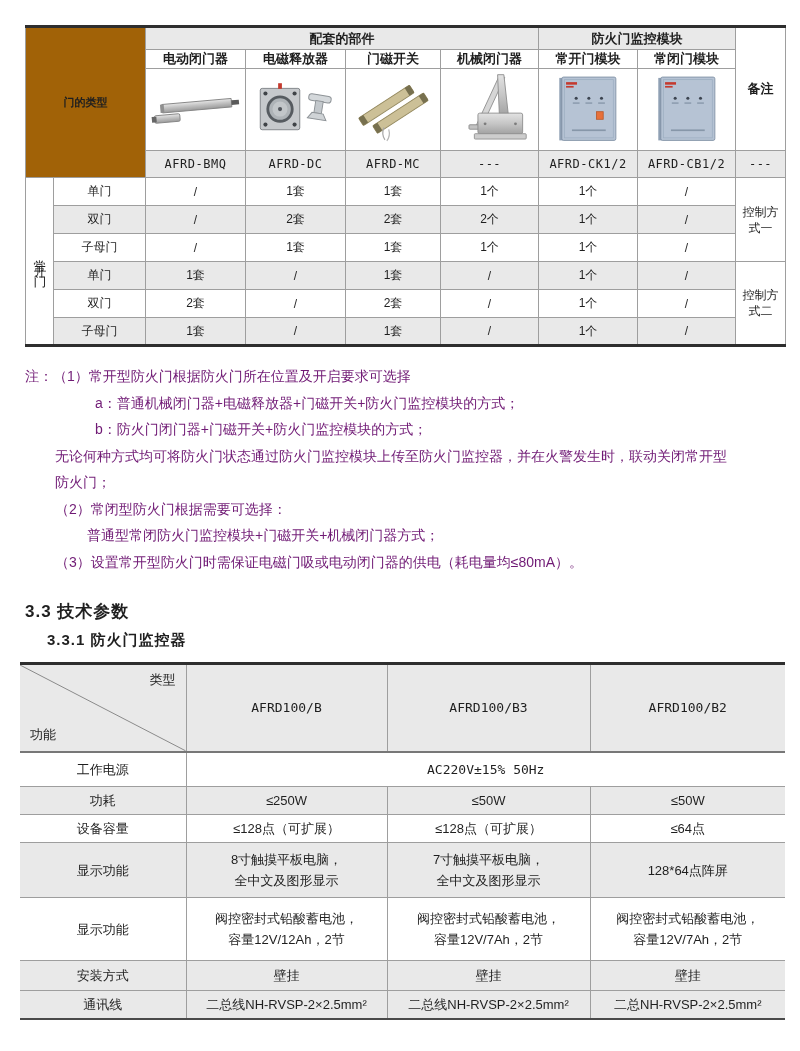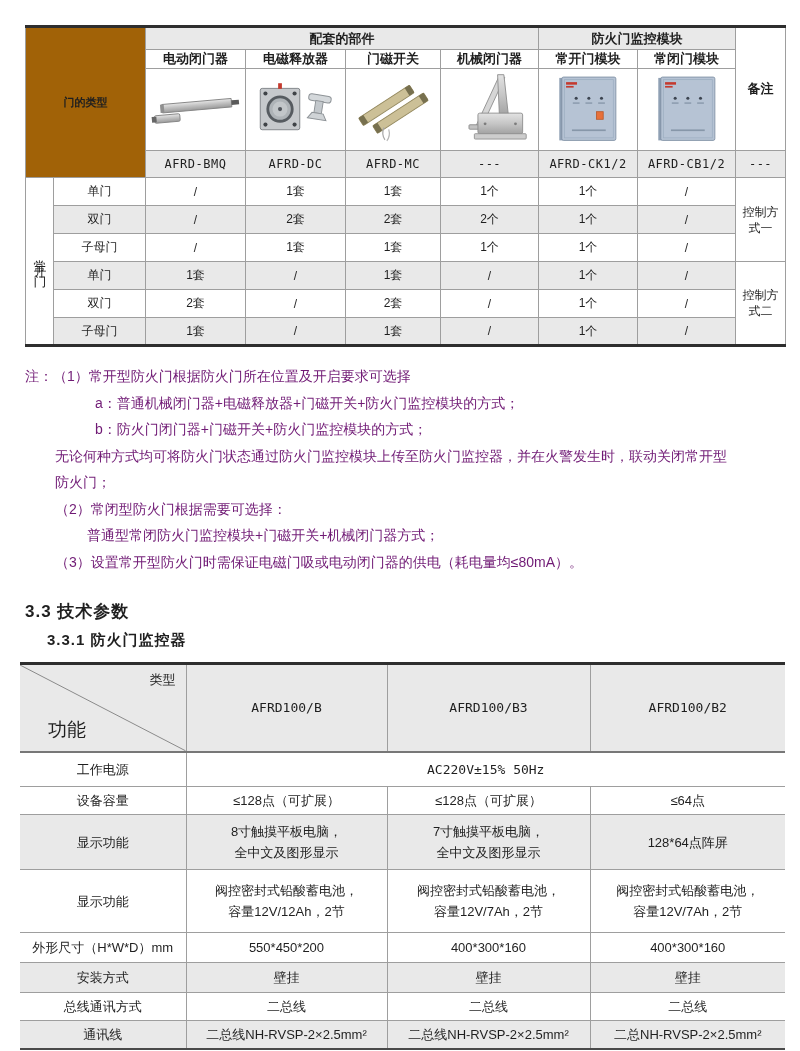--- a/index.html
+++ b/index.html
@@ -35,21 +35,21 @@
   .t2{position:absolute;left:20px;top:662px;width:765px;border-top:3px solid #2e2e2e;border-bottom:2px solid #4a4a4a;}
   .t2 td{border:1px solid #9e9e9e;text-align:center;vertical-align:middle;font-size:13px;padding:2px 8px;white-space:pre-line;line-height:1.65;}
   .t2 td:first-child{border-left:none;}
   .t2 td:last-child{border-right:none;}
   .t2 .gray{background:#e9e9e9;}
   .t2 tr.head td{border-bottom:2px solid #777;height:43px;}
   .t2 .t2model{font-family:"DejaVu Sans Mono","Liberation Mono",monospace;font-size:13px;}
   .t2 .diag{position:relative;padding:0;}
   .t2 .diag svg{position:absolute;inset:0;width:100%;height:100%;}
   .t2 .diag .dtop{position:absolute;top:4px;right:10px;font-size:13px;}
-  .t2 .diag .dbot{position:absolute;bottom:5px;left:28px;font-size:19px;}
+  .t2 .diag .dbot{position:absolute;bottom:5px;left:10px;font-size:13px;}
   .t2 .rowlab{font-size:13px;text-align:center;}
 </style>
 </head>
 <body>
 
 <div class="page">
 
   <table class="t1">
     <colgroup>
       <col style="width:28px">
@@ -284,20 +284,26 @@
       </td>
       <td class="gray t2model">AFRD100/B</td>
       <td class="gray t2model">AFRD100/B3</td>
       <td class="gray t2model">AFRD100/B2</td>
     </tr>
     <tr style="height:35px">
       <td class="rowlab">工作电源</td>
       <td colspan="3" class="t2model">AC220V±15%  50Hz</td>
     </tr>
     <tr style="height:28px">
+      <td class="gray rowlab">功耗</td>
+      <td class="gray">≤250W</td>
+      <td class="gray">≤50W</td>
+      <td class="gray">≤50W</td>
+    </tr>
+    <tr style="height:28px">
       <td class="rowlab">设备容量</td>
       <td>≤128点（可扩展）</td>
       <td>≤128点（可扩展）</td>
       <td>≤64点</td>
     </tr>
     <tr style="height:55px">
       <td class="gray rowlab">显示功能</td>
       <td class="gray">8寸触摸平板电脑，
 全中文及图形显示</td>
       <td class="gray">7寸触摸平板电脑，
@@ -307,38 +313,26 @@
     <tr style="height:63px">
       <td class="rowlab">显示功能</td>
       <td>阀控密封式铅酸蓄电池，
 容量12V/12Ah，2节</td>
       <td>阀控密封式铅酸蓄电池，
 容量12V/7Ah，2节</td>
       <td>阀控密封式铅酸蓄电池，
 容量12V/7Ah，2节</td>
     </tr>
     <tr style="height:30px">
-      <td class="rowlab">外形尺寸（H*W*D）mm</td>
-      <td>550*450*200</td>
-      <td>400*300*160</td>
-      <td>400*300*160</td>
-    </tr>
-    <tr style="height:30px">
       <td class="gray rowlab">安装方式</td>
       <td class="gray">壁挂</td>
       <td class="gray">壁挂</td>
       <td class="gray">壁挂</td>
     </tr>
     <tr style="height:28px">
-      <td class="rowlab">总线通讯方式</td>
-      <td>二总线</td>
-      <td>二总线</td>
-      <td>二总线</td>
-    </tr>
-    <tr style="height:28px">
       <td class="gray rowlab">通讯线</td>
       <td class="gray">二总线NH-RVSP-2×2.5mm²</td>
       <td class="gray">二总线NH-RVSP-2×2.5mm²</td>
       <td class="gray">二总NH-RVSP-2×2.5mm²</td>
     </tr>
   </tbody>
     </table>
 
 </div>
 

